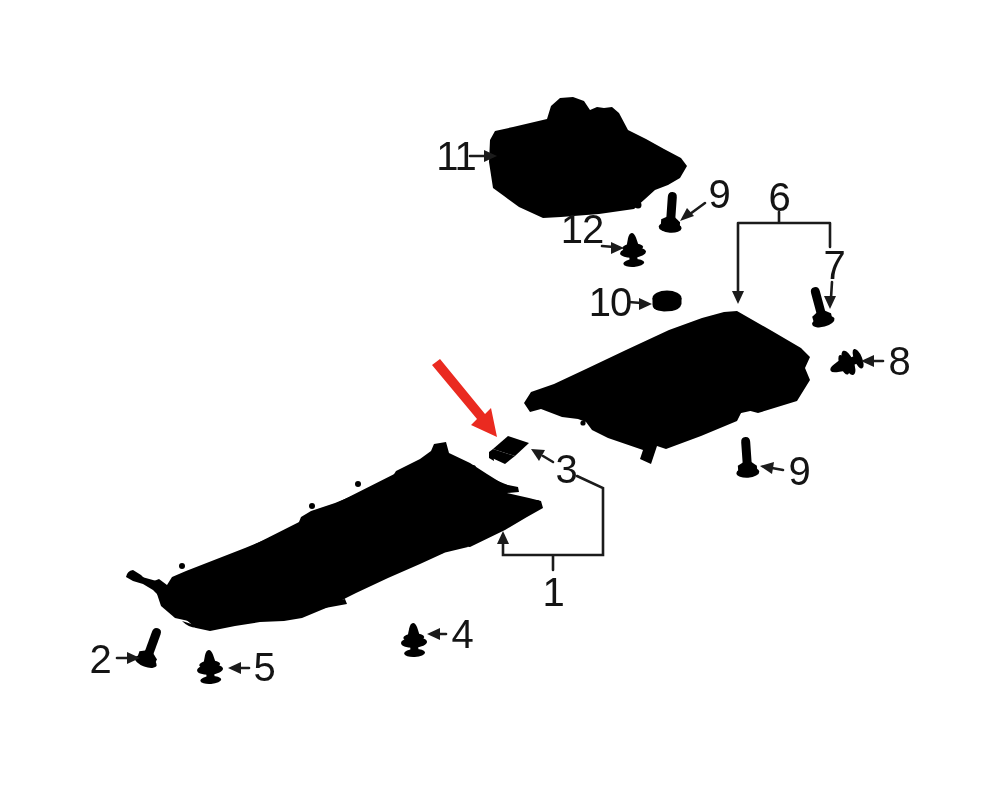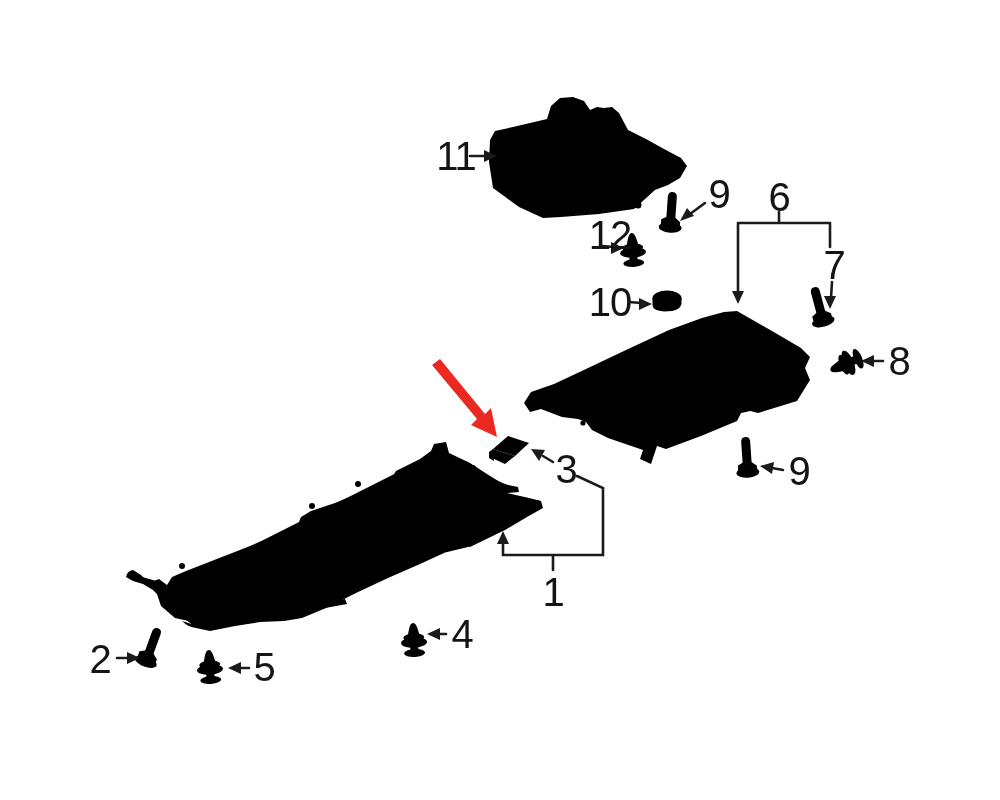--- a/index.html
+++ b/index.html
@@ -219,16 +219,16 @@
 <div class="callout-num" style="left:100px;top:659px;">2</div>
 <div class="callout-num" style="left:566px;top:469px;">3</div>
 <div class="callout-num" style="left:462px;top:634px;">4</div>
 <div class="callout-num" style="left:264px;top:667px;">5</div>
 <div class="callout-num" style="left:779px;top:197px;">6</div>
 <div class="callout-num" style="left:834px;top:265px;">7</div>
 <div class="callout-num" style="left:899px;top:361px;">8</div>
 <div class="callout-num" style="left:799px;top:471px;">9</div>
 <div class="callout-num" style="left:610px;top:302px;">10</div>
 <div class="callout-num" style="left:456px;top:156px;">11</div>
-<div class="callout-num" style="left:582px;top:235px;margin-left:28px;">12</div>
+<div class="callout-num" style="left:582px;top:229px;">12</div>
 <div class="callout-num" style="left:719px;top:194px;">9</div>
 
 </div>
 
 </body></html>

